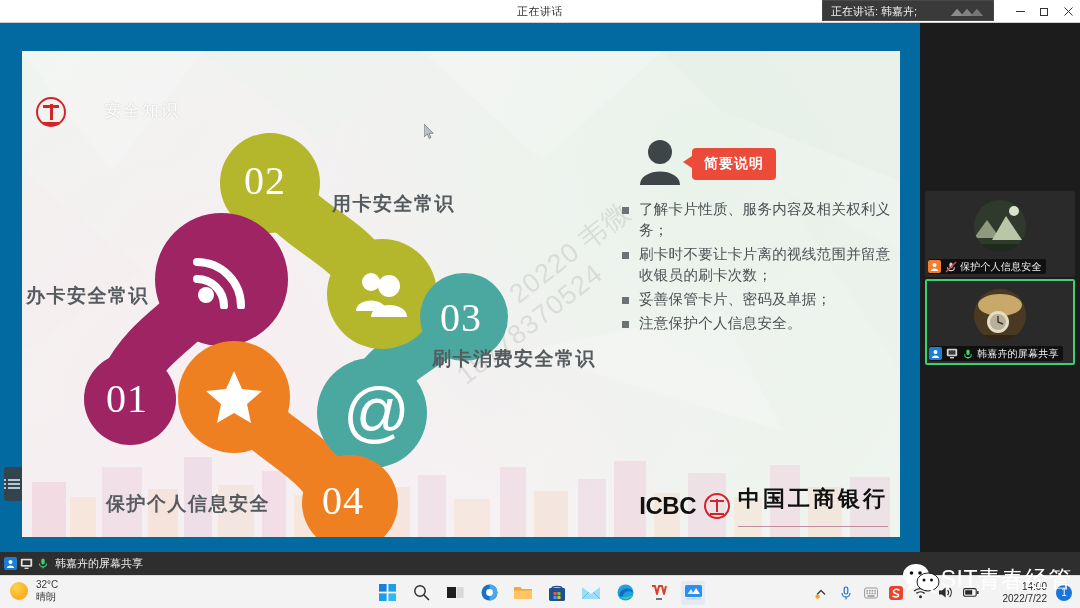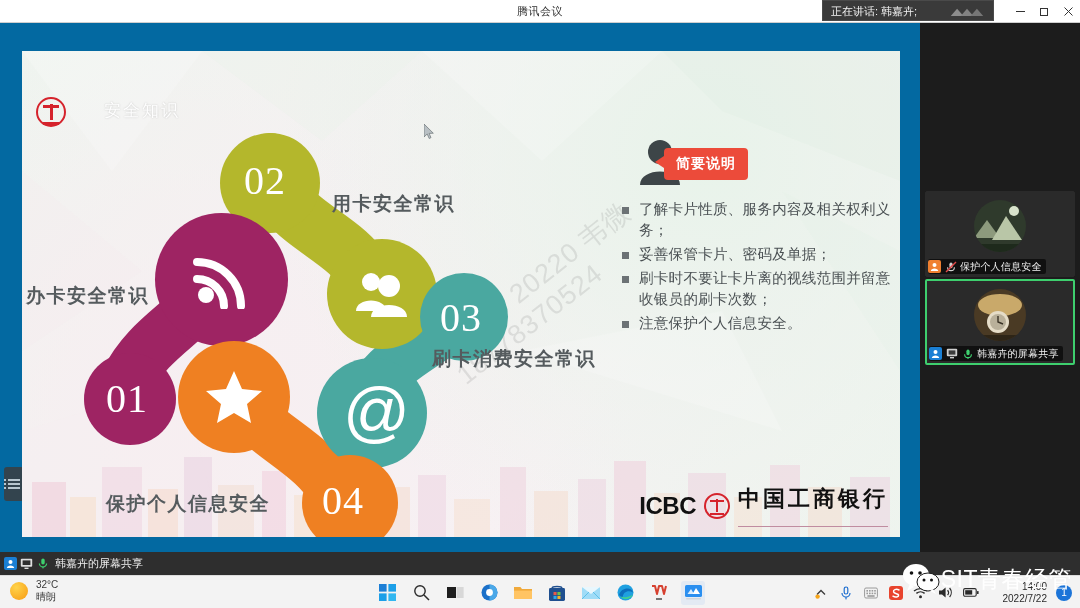--- a/index.html
+++ b/index.html
@@ -110,21 +110,21 @@
     position: absolute; color: #555b5e; font-size: 19px; font-weight: bold;
     letter-spacing: 1.5px; white-space: nowrap;
   }
 
   
   .glyph { position: absolute; color: #fff; }
 
   
   .person-silhouette { position: absolute; left: 616px; top: 88px; width: 44px; height: 46px; }
   .callout {
-    position: absolute; left: 642px; top: 97px; width: 84px; height: 32px;
+    position: absolute; left: 670px; top: 97px; width: 84px; height: 32px;
     background: #ec4b3a; border-radius: 4px; color: #fff;
     font-size: 14px; font-weight: bold; letter-spacing: 1px;
     display: flex; align-items: center; justify-content: center;
   }
   .callout:before {
     content: ""; position: absolute; left: -9px; top: 8px;
     border-top: 6px solid transparent; border-bottom: 6px solid transparent;
     border-right: 9px solid #ec4b3a;
   }
   .bullets { position: absolute; left: 600px; top: 148px; width: 270px; }
@@ -246,21 +246,21 @@
     width: 16px; height: 16px; border-radius: 50%; background: #1b74d8;
     color: #fff; font-size: 10px; display: flex; align-items: center; justify-content: center;
   }
 </style>
 </head>
 <body>
 
 <div id="app">
 
   <div class="titlebar">
-    <div class="titlebar-title">腾讯会议</div>
+    <div class="titlebar-title">正在讲话</div>
 
     <div class="speaking-pill">
       <span>正在讲话: 韩嘉卉;</span>
       <svg class="speaking-wave" viewBox="0 0 40 14">
         <path d="M2 12 L9 4 L16 12 Z" fill="#cfcfcf"></path>
         <path d="M13 12 L20 4 L27 12 Z" fill="#bdbdbd"></path>
         <path d="M24 12 L31 4 L38 12 Z" fill="#a8a8a8"></path>
       </svg>
     </div>
 
@@ -396,25 +396,25 @@
         <span>简要说明</span>
       </div>
 
       <div class="bullets">
         <div class="bullet-row">
           <div class="bullet-sq"></div>
           <div class="bullet-txt">了解卡片性质、服务内容及相关权利义务；</div>
         </div>
         <div class="bullet-row">
           <div class="bullet-sq"></div>
-          <div class="bullet-txt">妥善保管卡片、密码及单据；</div>
+          <div class="bullet-txt">刷卡时不要让卡片离的视线范围并留意收银员的刷卡次数；</div>
         </div>
         <div class="bullet-row">
           <div class="bullet-sq"></div>
-          <div class="bullet-txt">刷卡时不要让卡片离的视线范围并留意收银员的刷卡次数；</div>
+          <div class="bullet-txt">妥善保管卡片、密码及单据；</div>
         </div>
         <div class="bullet-row">
           <div class="bullet-sq"></div>
           <div class="bullet-txt">注意保护个人信息安全。</div>
         </div>
       </div>
 
       <div class="slide-footer">
         <div class="icbc-en">ICBC</div>
         <div class="icbc-badge"></div>

